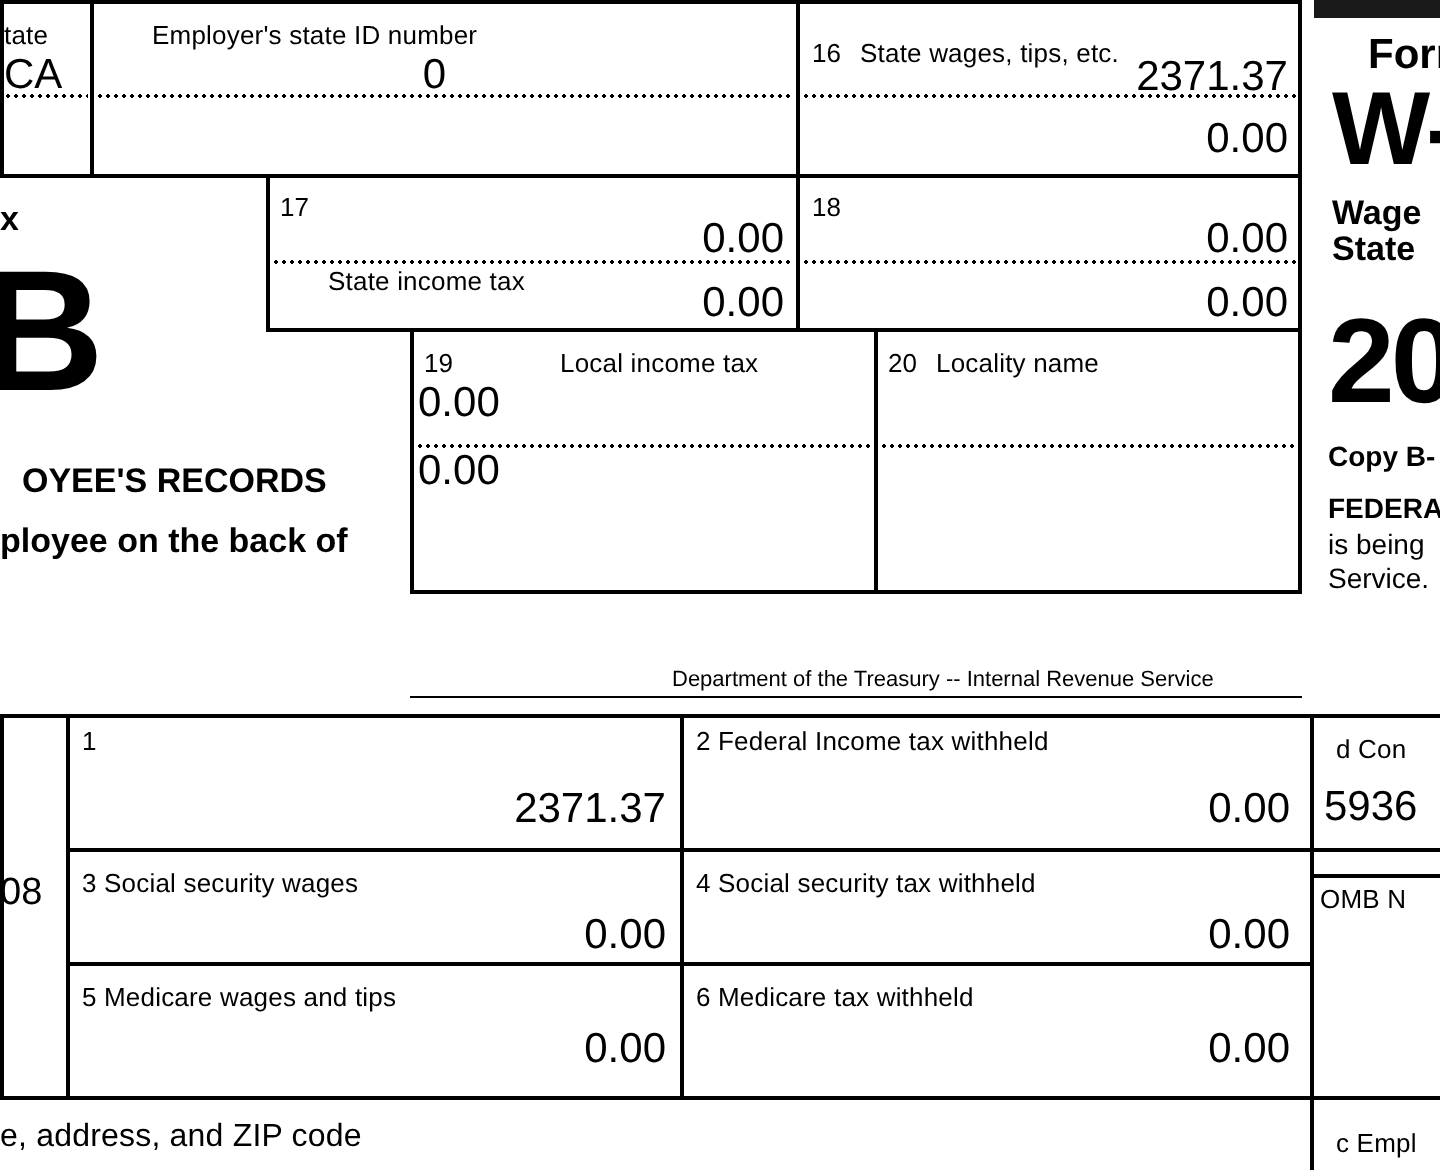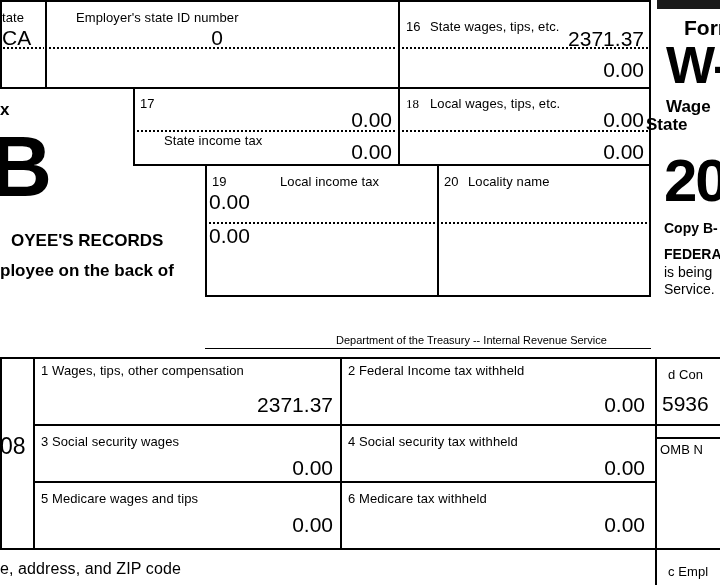--- a/index.html
+++ b/index.html
@@ -54,21 +54,21 @@
   .val {
     position: absolute;
     font-size: 21px;
     line-height: 23px;
     white-space: nowrap;
     text-align: right;
   }
   .val.left { text-align: left; }
   .valsm {
     position: absolute;
-    font-size: 23px;
+    font-size: 19px;
     line-height: 21px;
     white-space: nowrap;
   }
 
   
   .mast-form {
     position: absolute;
     font-weight: bold;
     font-size: 21px;
     line-height: 23px;
@@ -173,22 +173,21 @@
   <div class="val" style="left:401px; top:27px; width:243px;">2371.37</div>
   <div class="val" style="left:401px; top:58px; width:243px;">0.00</div>
 
   <div class="recordline" style="left:0px; top:100px;">x</div>
 
   <div class="capnum" style="left:140px; top:96px;">17</div>
   <div class="cap" style="left:164px; top:96px;margin-top:37px;">State income tax</div>
   <div class="val" style="left:136px; top:108px; width:256px;">0.00</div>
   <div class="val" style="left:136px; top:140px; width:256px;">0.00</div>
 
-  <div class="capnum" style="left:406px; top:96px;font-family:Liberation Serif, serif;">18</div>
-  <div class="cap" style="left:430px; top:96px;">Local wages, tips, etc.</div>
+  <div class="capnum" style="left:406px; top:96px;">18</div>
   <div class="val" style="left:401px; top:108px; width:243px;">0.00</div>
   <div class="val" style="left:401px; top:140px; width:243px;">0.00</div>
 
   <div class="bigB" style="left:-10px; top:122px;">B</div>
   <div class="recordline" style="left:0px; top:231px;padding-left:11px;">OYEE'S RECORDS</div>
   <div class="recordline" style="left:0px; top:261px;">ployee on the back of</div>
 
   <div class="capnum" style="left:212px; top:174px;text-align:right;">19</div>
   <div class="cap" style="left:236px; top:174px;margin-left:44px;">Local income tax</div>
   <div class="val left" style="left:209px; top:190px;">0.00</div>
@@ -198,21 +197,21 @@
   <div class="cap" style="left:468px; top:174px;">Locality name</div>
   <div class="val left" style="left:441px; top:190px;"></div>
   <div class="val left" style="left:441px; top:224px;"></div>
 
   <div class="treasury" style="left:336px; top:334px;">Department of the Treasury -- Internal Revenue Service</div>
   <div class="hline thin" style="left:205px; top:348px; width:446px;"></div>
 
   <div class="mast-form" style="left:684px; top:16px;">Form</div>
   <div class="mast-w2" style="left:666px; top:38px;">W-</div>
   <div class="mast-sub" style="left:666px; top:98px;">Wage</div>
-  <div class="mast-sub" style="left:646px; top:116px;">State</div>
+  <div class="mast-sub" style="left:666px; top:116px;">State</div>
   <div class="mast-year" style="left:664px; top:150px;">20</div>
   <div class="mast-copy" style="left:664px; top:220px;">Copy B-</div>
   <div class="mast-copy" style="left:664px; top:246px;">FEDERA</div>
   <div class="mast-note" style="left:664px; top:264px;">is being</div>
   <div class="mast-note" style="left:664px; top:281px;">Service.</div>
 
   <div class="hline" style="left:0px;   top:357px; width:720px;"></div>
   <div class="hline" style="left:33px;  top:424px; width:687px;"></div>
   <div class="hline" style="left:33px;  top:481px; width:622px;"></div>
   <div class="hline" style="left:655px; top:437px; width:65px;"></div>
@@ -220,21 +219,20 @@
 
   <div class="vline" style="left:0px;   top:357px; height:191px;"></div>
   <div class="vline" style="left:33px;  top:357px; height:191px;"></div>
   <div class="vline" style="left:340px; top:357px; height:191px;"></div>
   <div class="vline" style="left:655px; top:357px; height:228px;"></div>
 
   <div class="valsm" style="left:0px; top:436px;">08</div>
   <div class="cap" style="left:0px; top:561px; font-size:16px;">e, address, and ZIP code</div>
 
   <div class="capnum" style="left:41px; top:363px;">1</div>
-  <div class="cap" style="left:52px; top:363px;">Wages, tips, other compensation</div>
   <div class="val" style="left:38px; top:393px; width:295px;">2371.37</div>
 
   <div class="capnum" style="left:348px; top:363px;">2</div>
   <div class="cap" style="left:359px; top:363px;">Federal Income tax withheld</div>
   <div class="val" style="left:345px; top:393px; width:300px;">0.00</div>
 
   <div class="capnum" style="left:41px; top:434px;">3</div>
   <div class="cap" style="left:52px; top:434px;">Social security wages</div>
   <div class="val" style="left:38px; top:456px; width:295px;">0.00</div>
 

